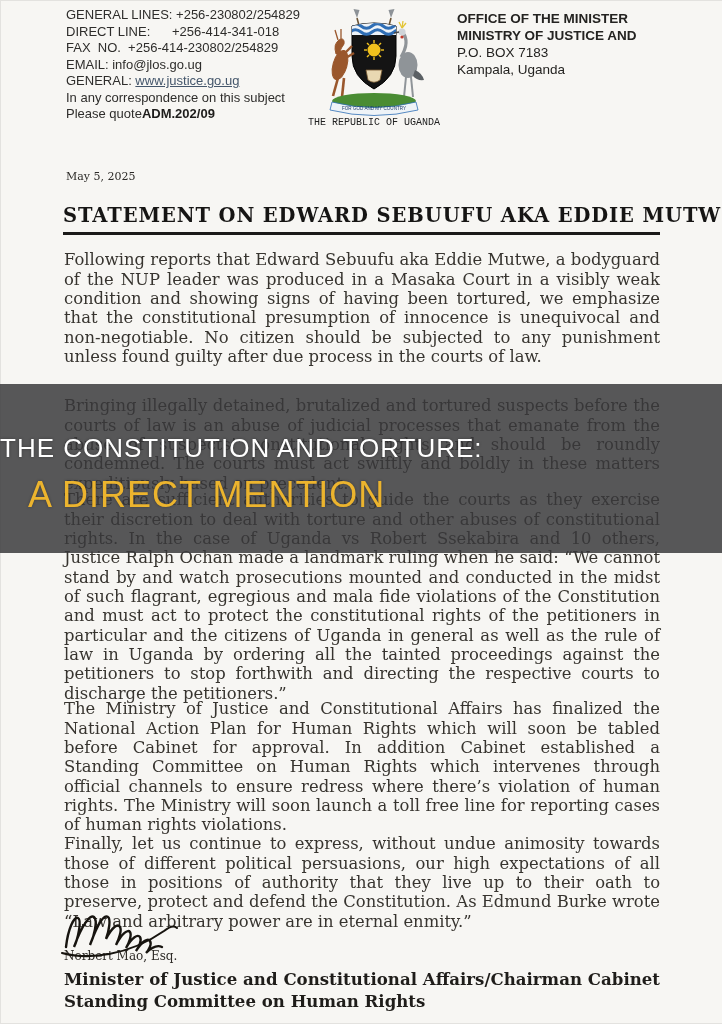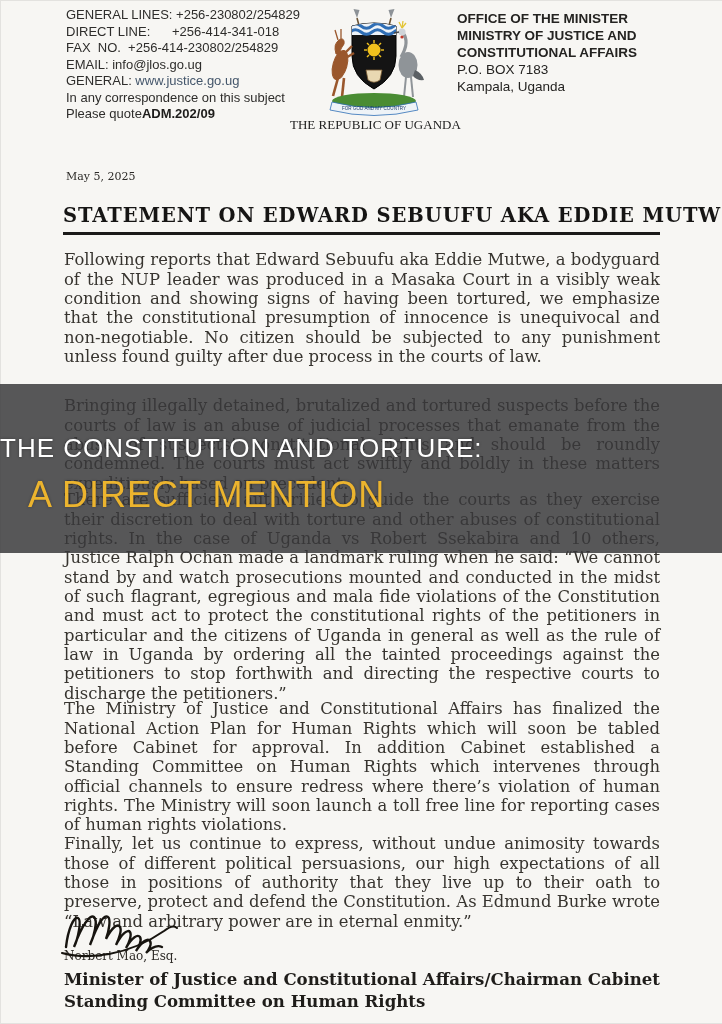--- a/index.html
+++ b/index.html
@@ -10,26 +10,26 @@
     box-shadow:inset 0 0 0 1px #e3e2df;
     padding-left:36px;
   }
   
   .h-left{
     position:absolute;left:66px;top:7px;width:235px;
     font-family:"Liberation Sans",sans-serif;font-size:13px;line-height:16.5px;
     color:#2e2d2b;
   }
   .h-left .hline{white-space:pre;}
-  .weblink{color:#44566b;cursor:pointer;}
+  .weblink{color:#44566b;text-decoration:underline;cursor:pointer;}
   .quote-ref{font-weight:bold;color:#1d1c1a;}
   .h-center{position:absolute;left:290px;top:4px;width:168px;text-align:center;}
   .arms{display:block;margin:0 auto;}
   .republic{
-    font-family:Liberation Serif, serif;font-size:13px;color:#222;
+    font-family:Liberation Mono, monospace;font-size:10px;color:#222;
     margin-top:1px;white-space:nowrap;
   }
   .h-right{
     position:absolute;left:457px;top:10px;width:210px;
     font-family:"Liberation Sans",sans-serif;font-size:13.5px;line-height:17px;
     color:#242321;
   }
   .h-right .b{font-weight:bold;}
   
   .date{position:absolute;left:66px;top:170px;font-size:11px;color:#2c2a27;}
@@ -155,21 +155,20 @@
       <ellipse cx="76" cy="97" rx="42" ry="8" fill="#4a8c33"></ellipse>
       <path d="M34,98 q42,11 84,0 l2,8 q-44,11 -88,0 z" fill="#eef3f7" stroke="#2f6eb5" stroke-width="0.8"></path>
       <text x="76" y="105.5" font-size="4.6" text-anchor="middle" fill="#1d3a6b" font-family="Liberation Sans, sans-serif">FOR GOD AND MY COUNTRY</text>
     </svg>
     <div class="republic">THE REPUBLIC OF UGANDA</div>
   </div>
 
   <div class="h-right">
     <div class="b">OFFICE OF THE MINISTER</div>
     <div class="b">MINISTRY OF JUSTICE AND</div>
-    <div class="b">CONSTITUTIONAL AFFAIRS</div>
     <div>P.O. BOX 7183</div>
     <div>Kampala, Uganda</div>
   </div>
 
   <div class="date">May 5, 2025</div>
   <div class="doc-title">STATEMENT ON EDWARD SEBUUFU AKA EDDIE MUTWE</div>
 
   <p class="para p1">Following reports that Edward Sebuufu aka Eddie Mutwe, a bodyguard of the NUP leader was produced in a Masaka Court in a visibly weak condition and showing signs of having been tortured, we emphasize that the constitutional presumption of innocence is unequivocal and non-negotiable. No citizen should be subjected to any punishment unless found guilty after due process in the courts of law.</p>
   <p class="para p2">Bringing illegally detained, brutalized and tortured suspects before the courts of law is an abuse of judicial processes that emanate from the abuse of suspects’ constitutional rights and should be roundly condemned. The courts must act swiftly and boldly in these matters expeditiously based on precedent.</p>
   <p class="para p3">There are sufficient authorities to guide the courts as they exercise their discretion to deal with torture and other abuses of constitutional rights. In the case of Uganda vs Robert Ssekabira and 10 others, Justice Ralph Ochan made a landmark ruling when he said: “We cannot stand by and watch prosecutions mounted and conducted in the midst of such flagrant, egregious and mala fide violations of the Constitution and must act to protect the constitutional rights of the petitioners in particular and the citizens of Uganda in general as well as the rule of law in Uganda by ordering all the tainted proceedings against the petitioners to stop forthwith and directing the respective courts to discharge the petitioners.”</p>

